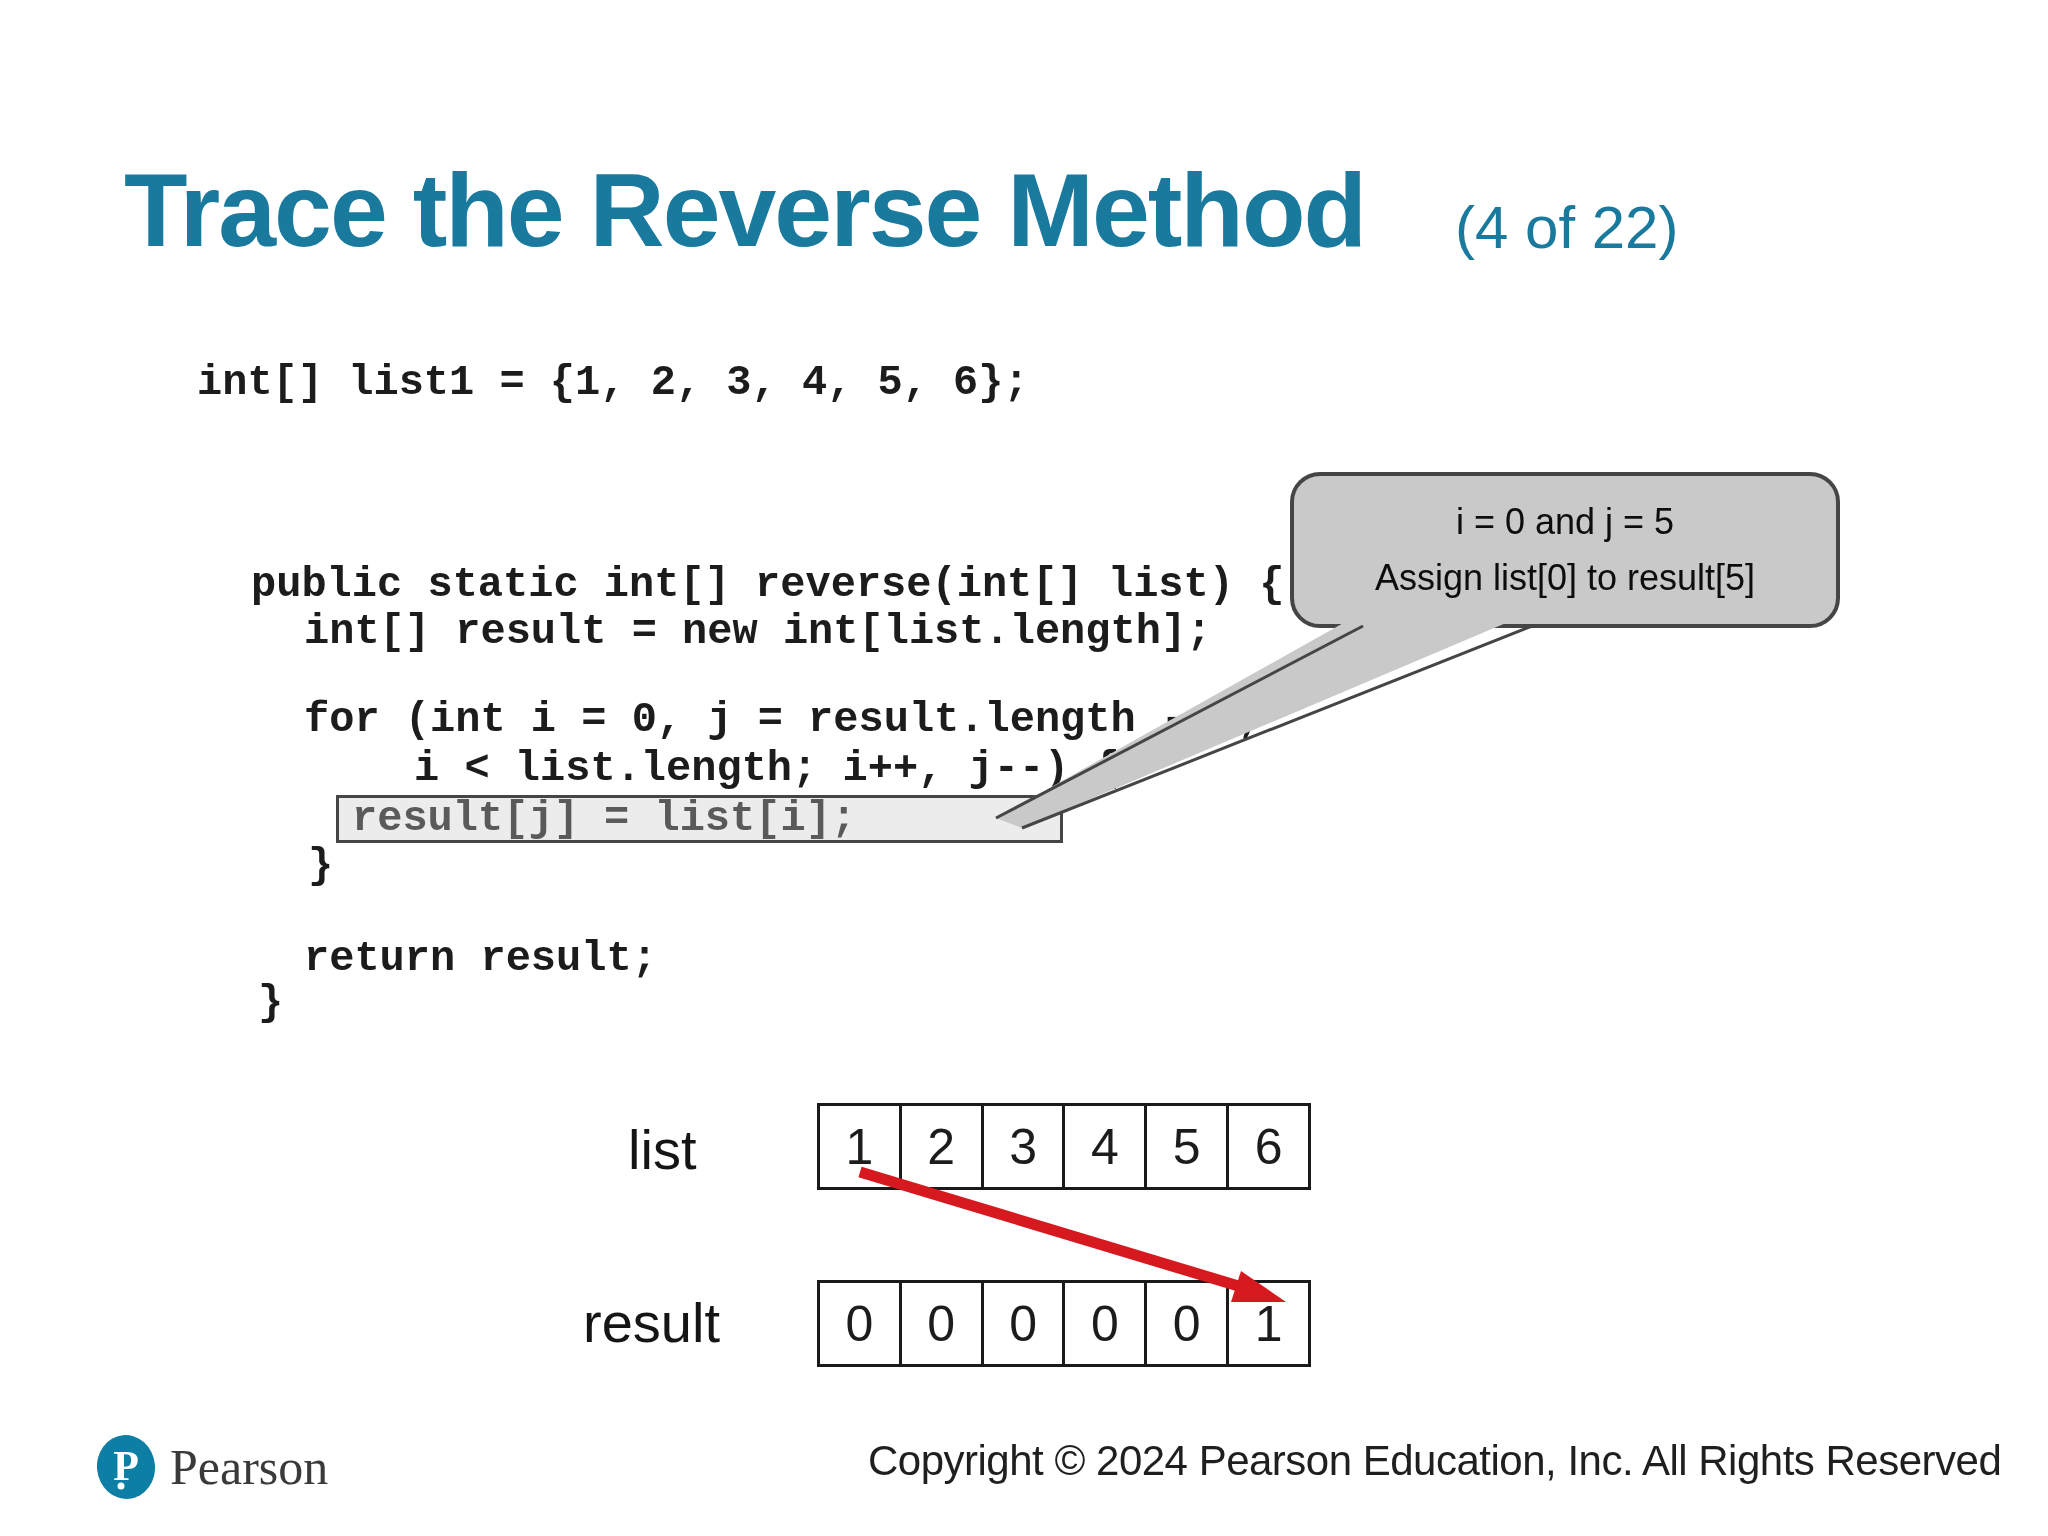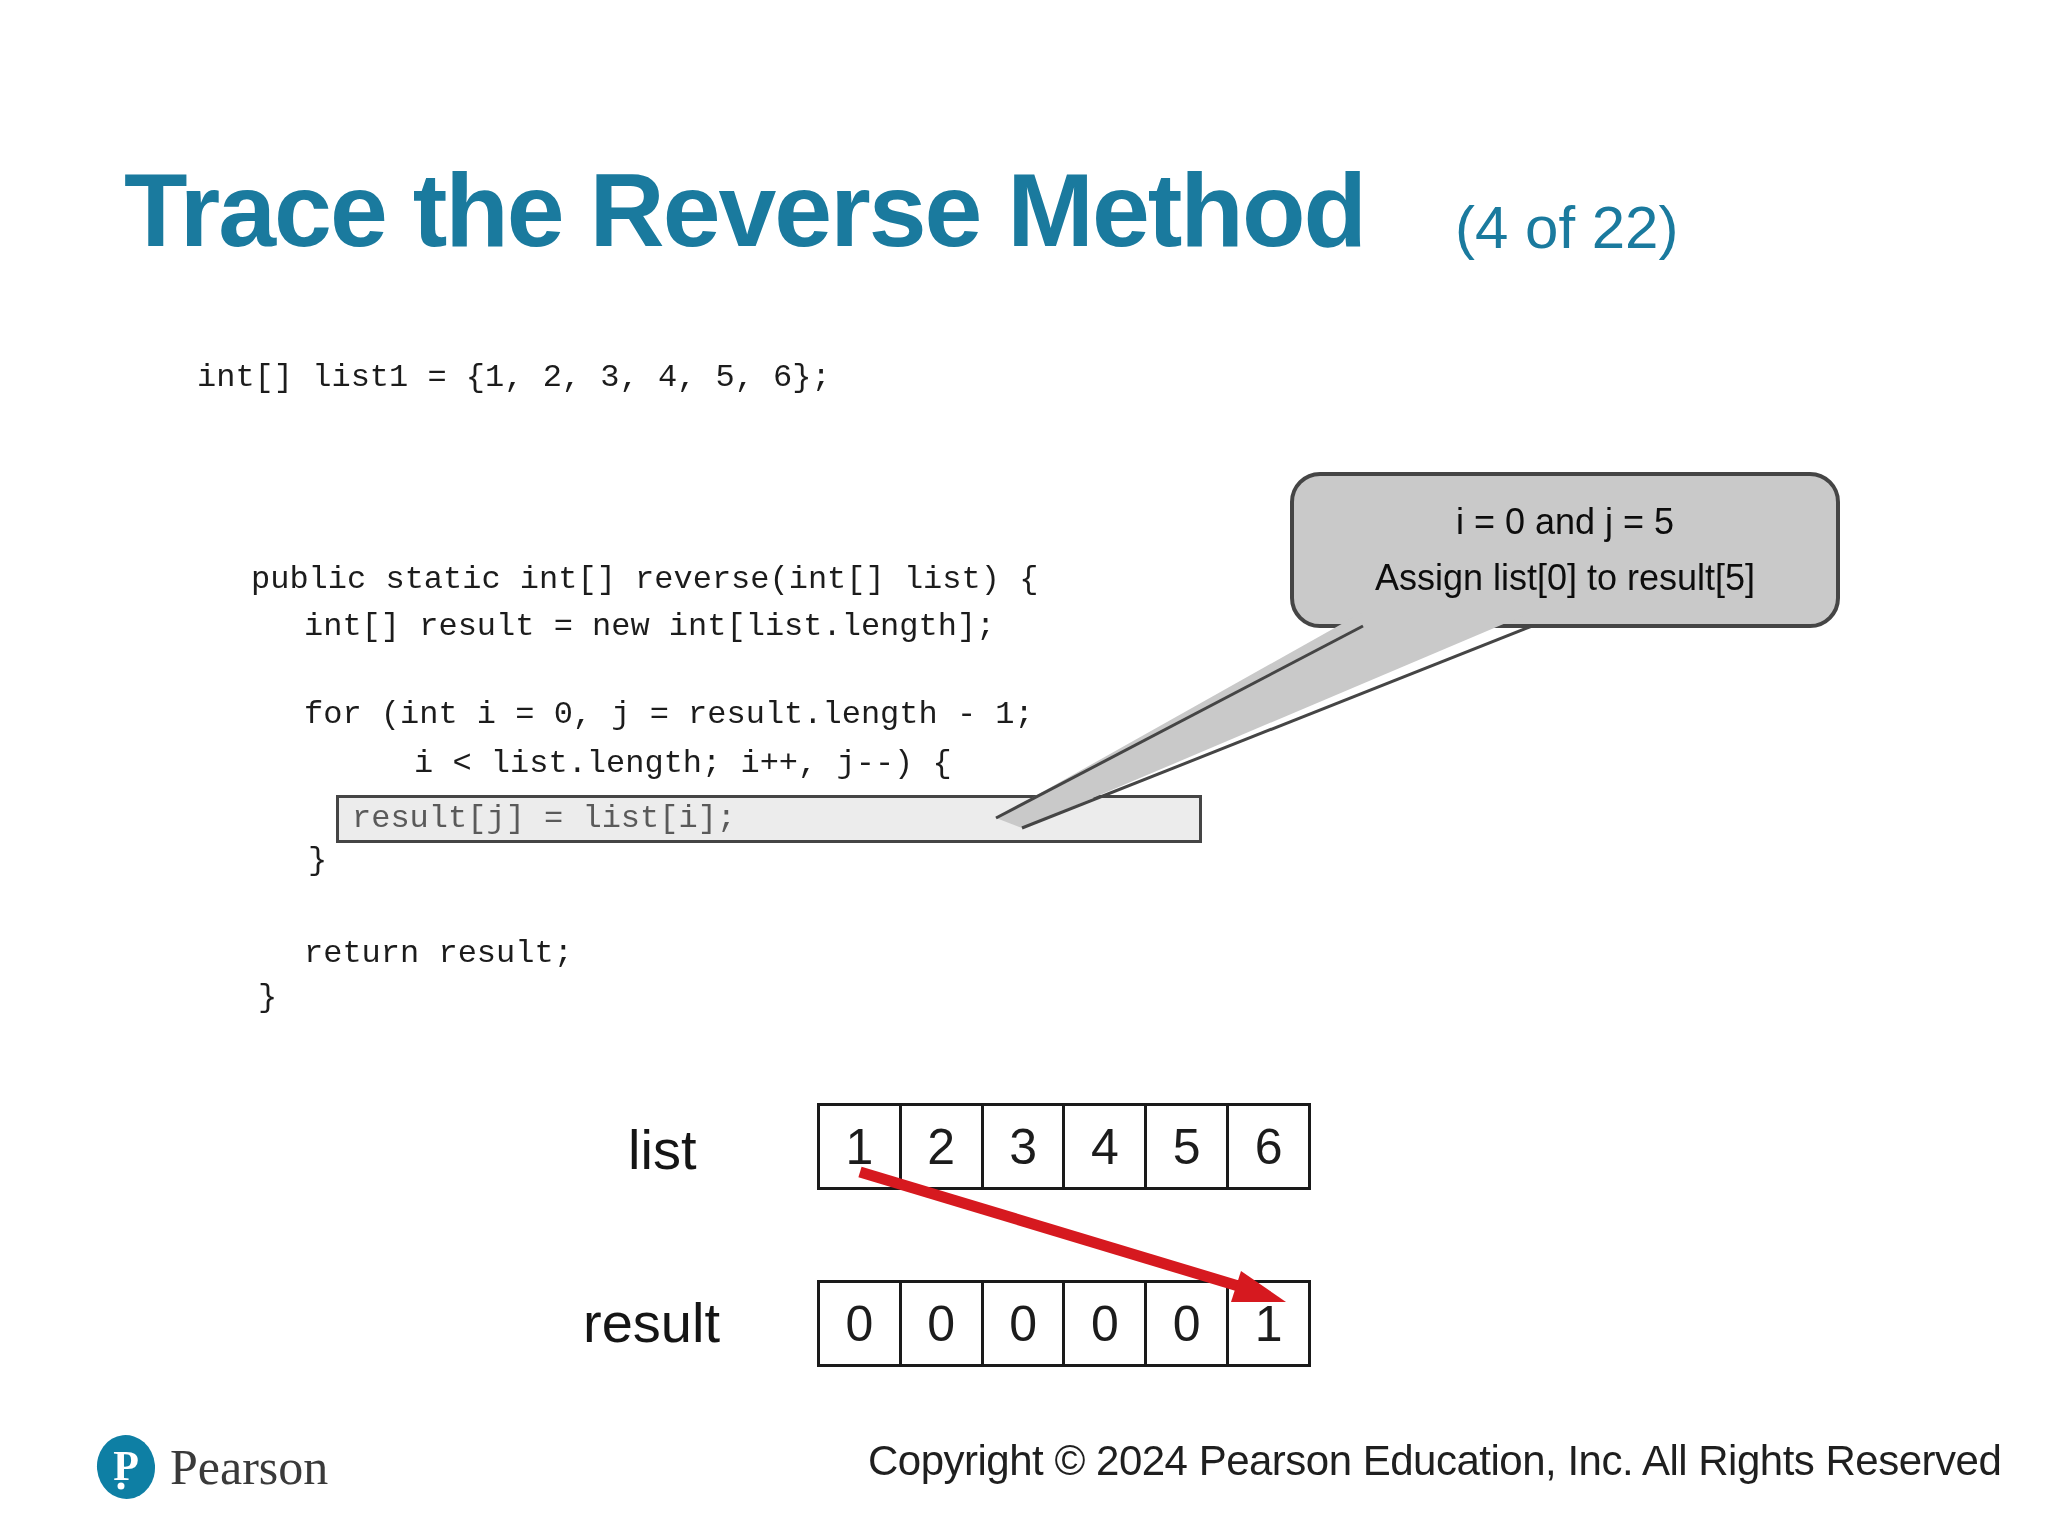--- a/index.html
+++ b/index.html
@@ -2,23 +2,23 @@
 <html style="--title: #1A7A9E; --code: #1c1c1c; --hl-text: #5a5a5a; --box-fill: #ececec; --bubble-fill: #c9c9c9; --line-dark: #454545; --tbl: #1a1a1a; --arrow: #d6191f; --pearson-blue: #0e7fa4;"><head>
 <meta charset="utf-8">
 <style>
   html,body{margin:0;padding:0;background:#ffffff;}
   #slide{position:relative;width:2048px;height:1536px;background:#fff;overflow:hidden;
          font-family:"Liberation Sans",sans-serif;}
   .abs{position:absolute;white-space:pre;}
   #title{left:124px;top:158px;font-size:104px;font-weight:bold;letter-spacing:-2px;
          color:var(--title);line-height:1;}
   #title-suffix{left:1455px;top:198px;font-size:60px;color:var(--title);line-height:1;}
-  .code{font-family:"Liberation Mono",monospace;font-weight:normal;font-size:32px;
+  .code{font-family:"Liberation Mono",monospace;font-weight:bold;font-size:42px;
         line-height:1;color:var(--code);z-index:1;}
-  #highlight-box{left:336px;top:795px;width:866px;height:48px;background:var(--box-fill);
+  #highlight-box{left:336px;top:795px;width:727px;height:48px;background:var(--box-fill);
         border:3px solid var(--line-dark);box-sizing:border-box;z-index:2;
         display:flex;align-items:center;padding-left:13px;}
   #highlight-box .code{position:static;color:var(--hl-text);}
   #callout{left:1290px;top:472px;width:550px;height:156px;background:var(--bubble-fill);
         border:4px solid var(--line-dark);border-radius:30px;box-sizing:border-box;z-index:4;
         display:flex;flex-direction:column;align-items:center;justify-content:center;
         font-size:36px;color:#0d0d0d;line-height:56px;}
   .arr-label{font-size:56px;color:#151515;line-height:1;}
   .arr-table{display:flex;width:494px;height:87px;border:3px solid var(--tbl);
         box-sizing:border-box;background:#fff;z-index:1;}

